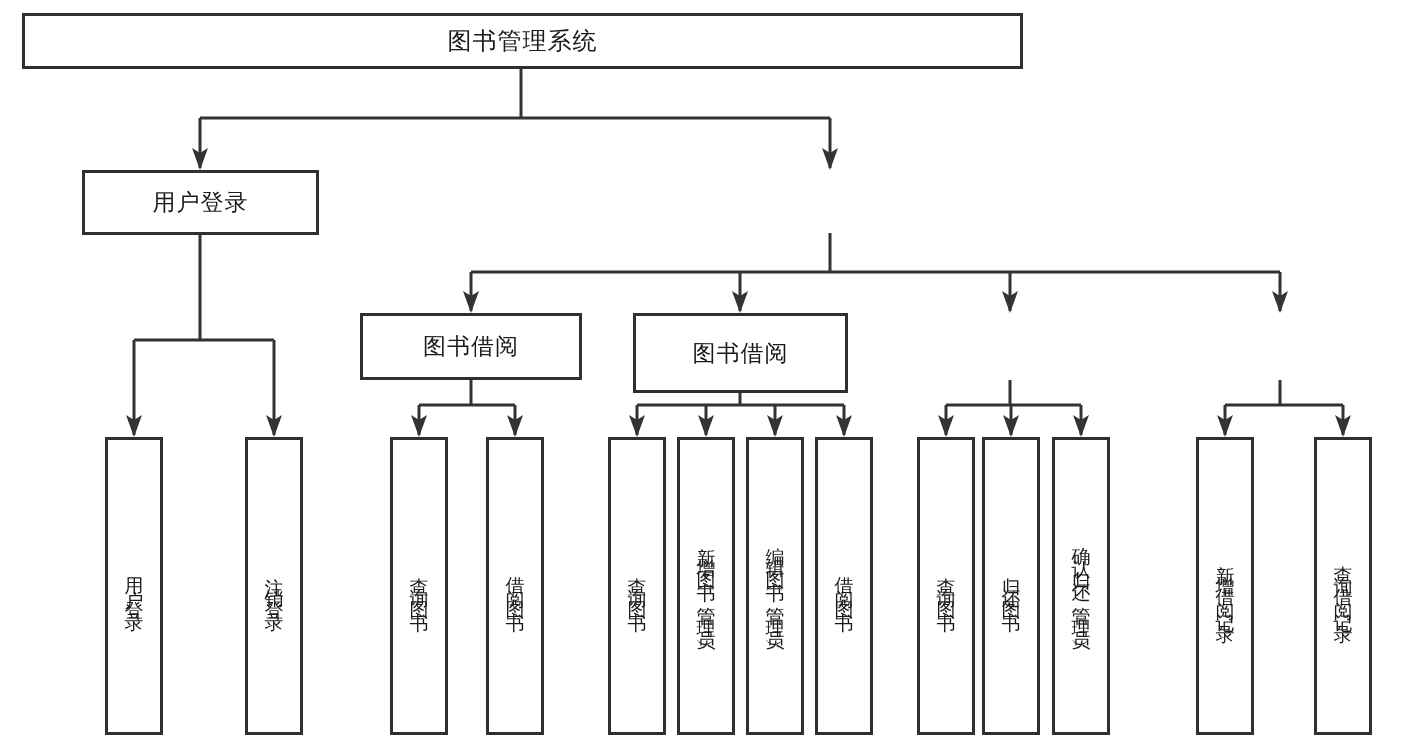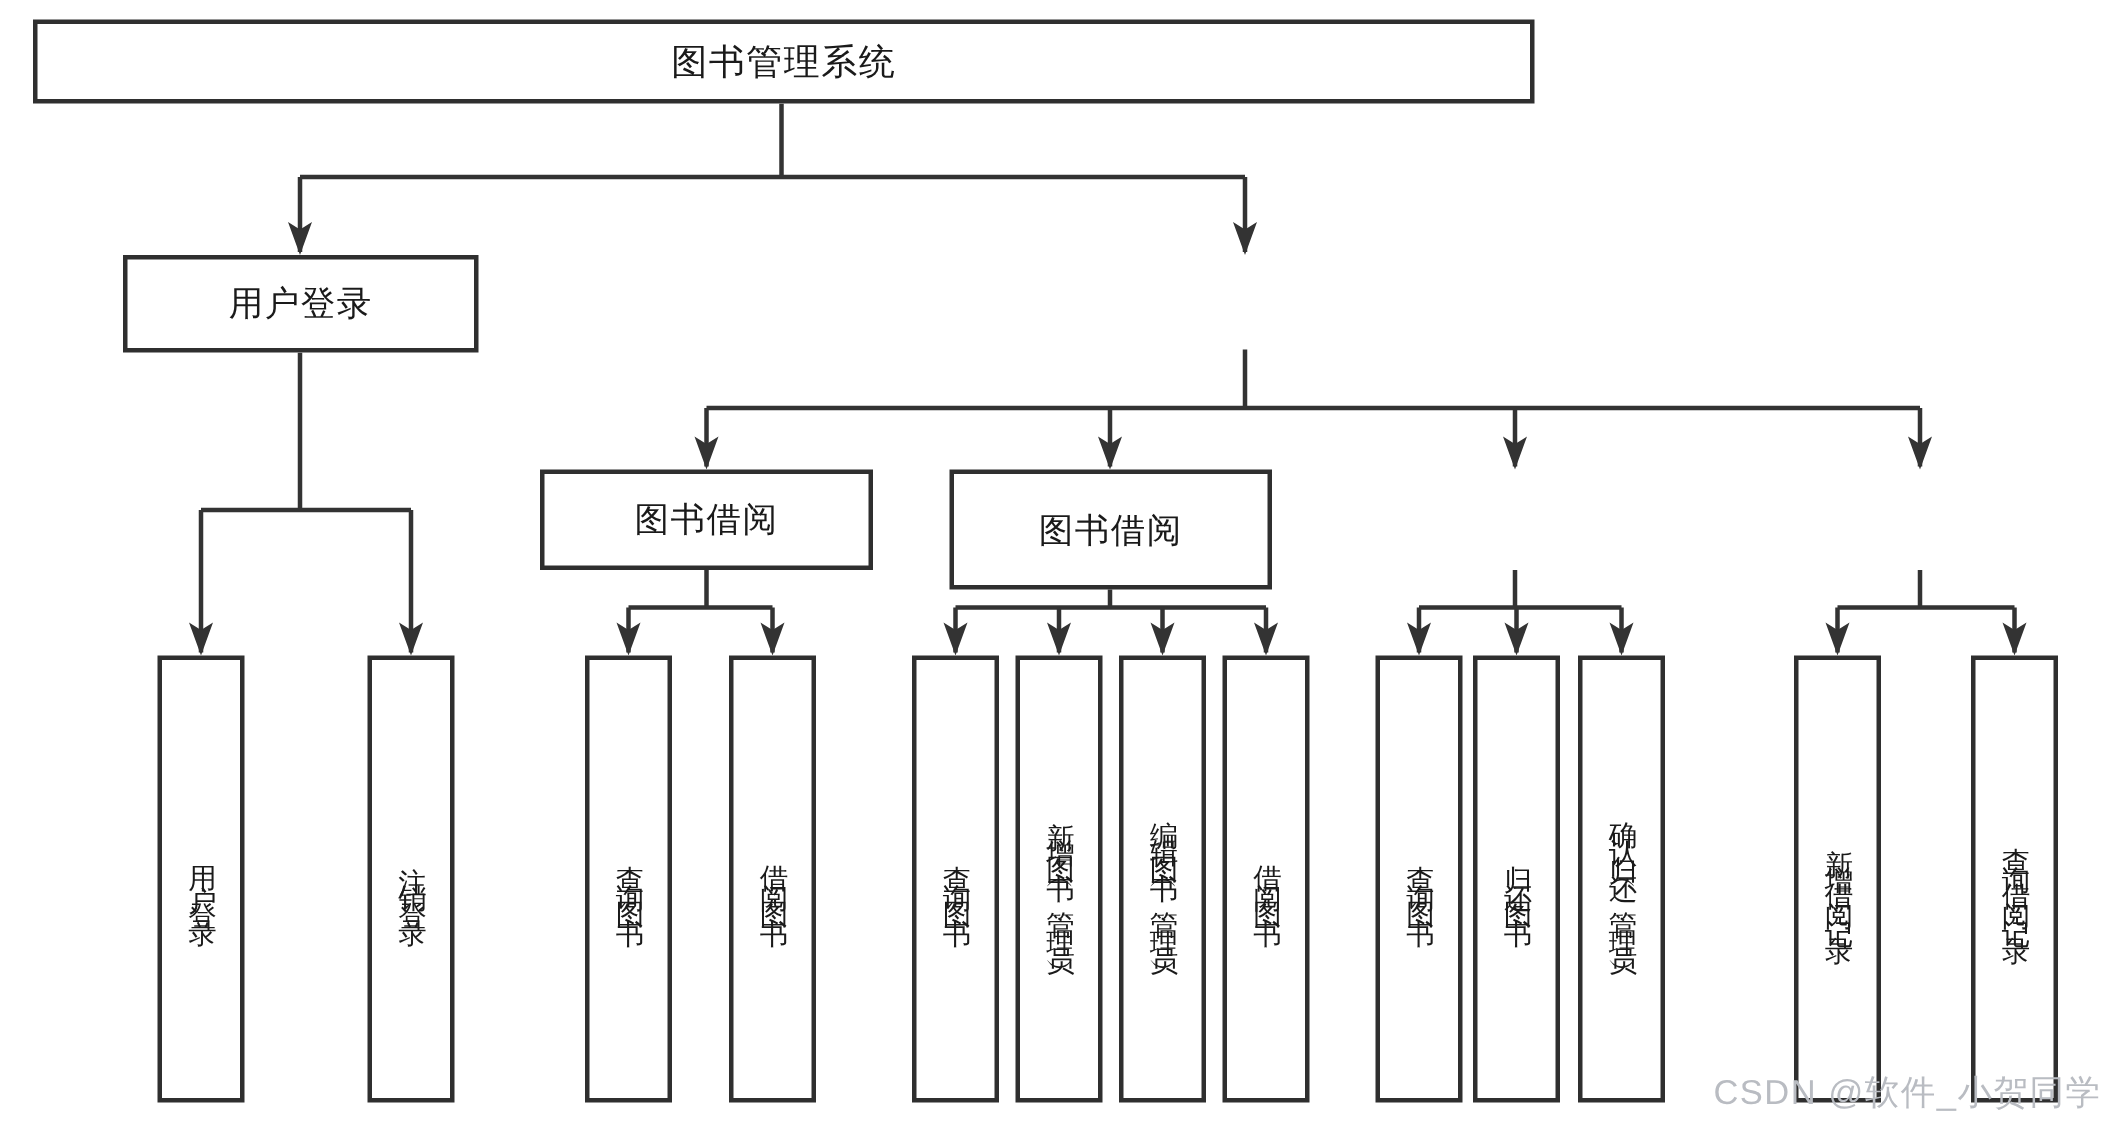--- a/index.html
+++ b/index.html
@@ -133,14 +133,13 @@
     <span class="vt">确认归还（管理员）</span>
   </div>
 
   <div class="box v" style="left:1196px;top:437px">
     <span class="vt">新增借阅记录</span>
   </div>
   <div class="box v" style="left:1314px;top:437px">
     <span class="vt">查询借阅记录</span>
   </div>
 
-  <div class="watermark">CSDN @软件_小贺同学</div>
 </div>
 
 </body></html>

